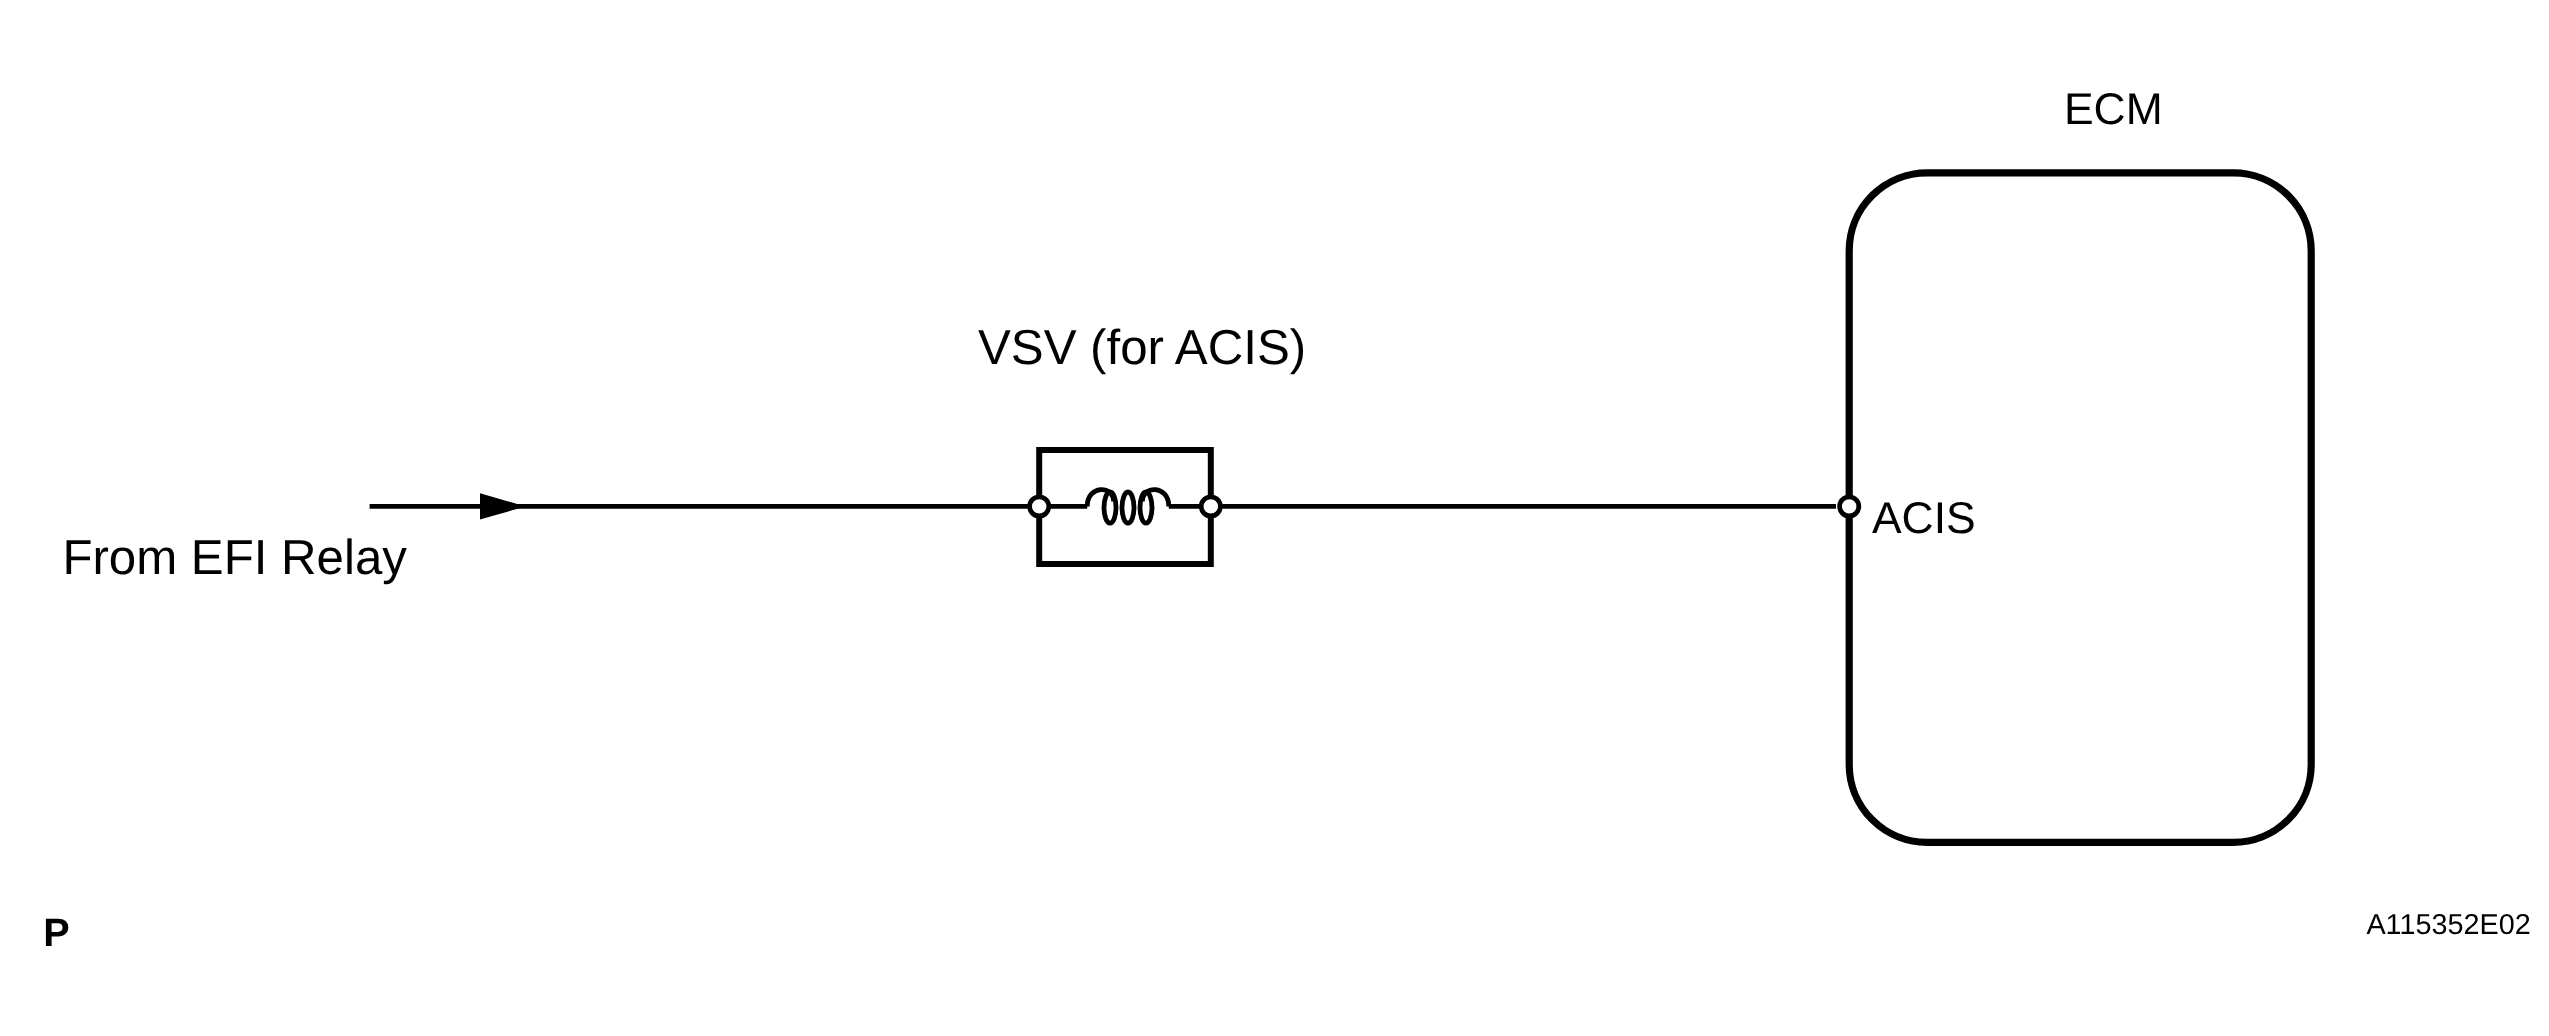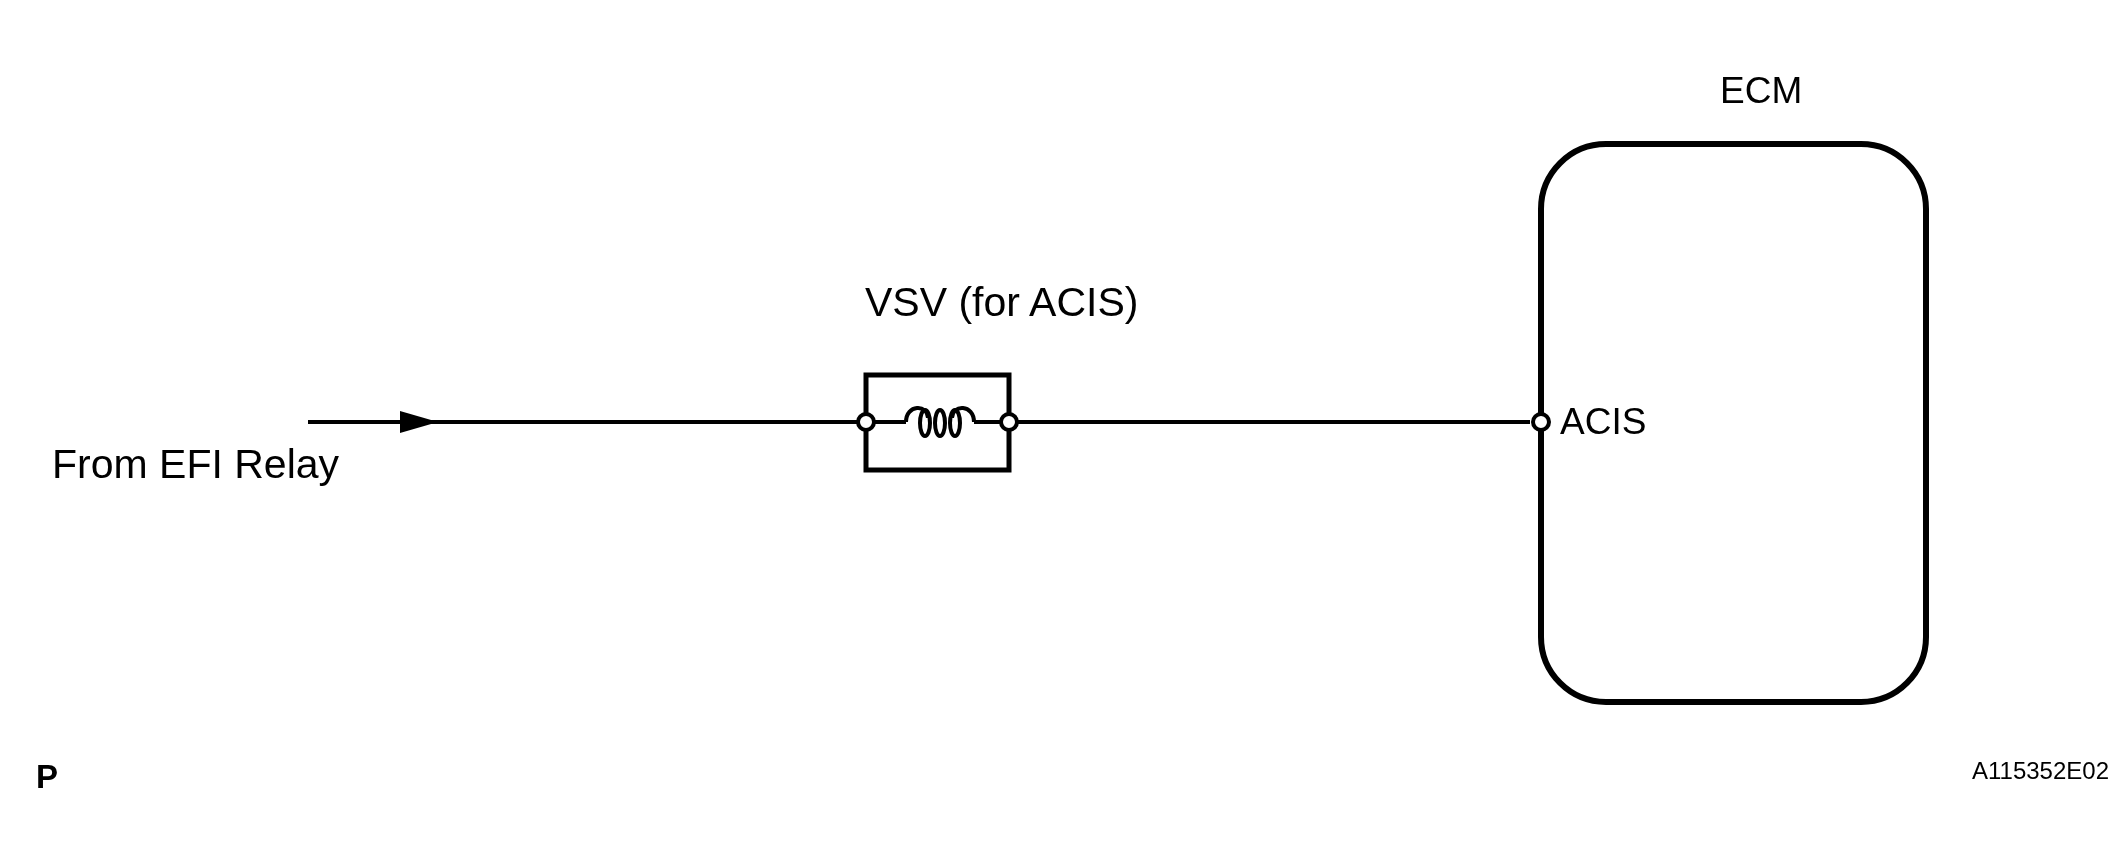--- a/index.html
+++ b/index.html
@@ -64,21 +64,21 @@
 
   <line x1="1017" y1="422" x2="1530" y2="422" stroke="#000" stroke-width="4"></line>
 
   <rect x="1541" y="144" width="385" height="558" rx="65" ry="65" fill="none" stroke="#000" stroke-width="6"></rect>
 
   <circle cx="1541" cy="422" r="8" fill="#fff" stroke="#000" stroke-width="4"></circle>
 </svg>
 
 <div class="lbl lbl-big" style="left:52px; top:444px;">From EFI Relay</div>
 
-<div class="lbl lbl-big" style="left:865px; top:269px;margin-top:13px;">VSV (for ACIS)</div>
+<div class="lbl lbl-big" style="left:815px; top:269px;">VSV (for ACIS)</div>
 
 <div class="lbl lbl-ecm" style="left:1681px; top:72px;margin-left:39px;">ECM</div>
 
-<div class="lbl lbl-acis" style="left:1560px; top:403px;">ACIS</div>
+<div class="lbl lbl-acis" style="left:1560px; top:413px;">ACIS</div>
 
 <div class="lbl lbl-p" style="left:36px; top:760px;">P</div>
 
 <div class="lbl lbl-code" style="left:1972px; top:759px;">A115352E02</div>
 
 </body></html>

